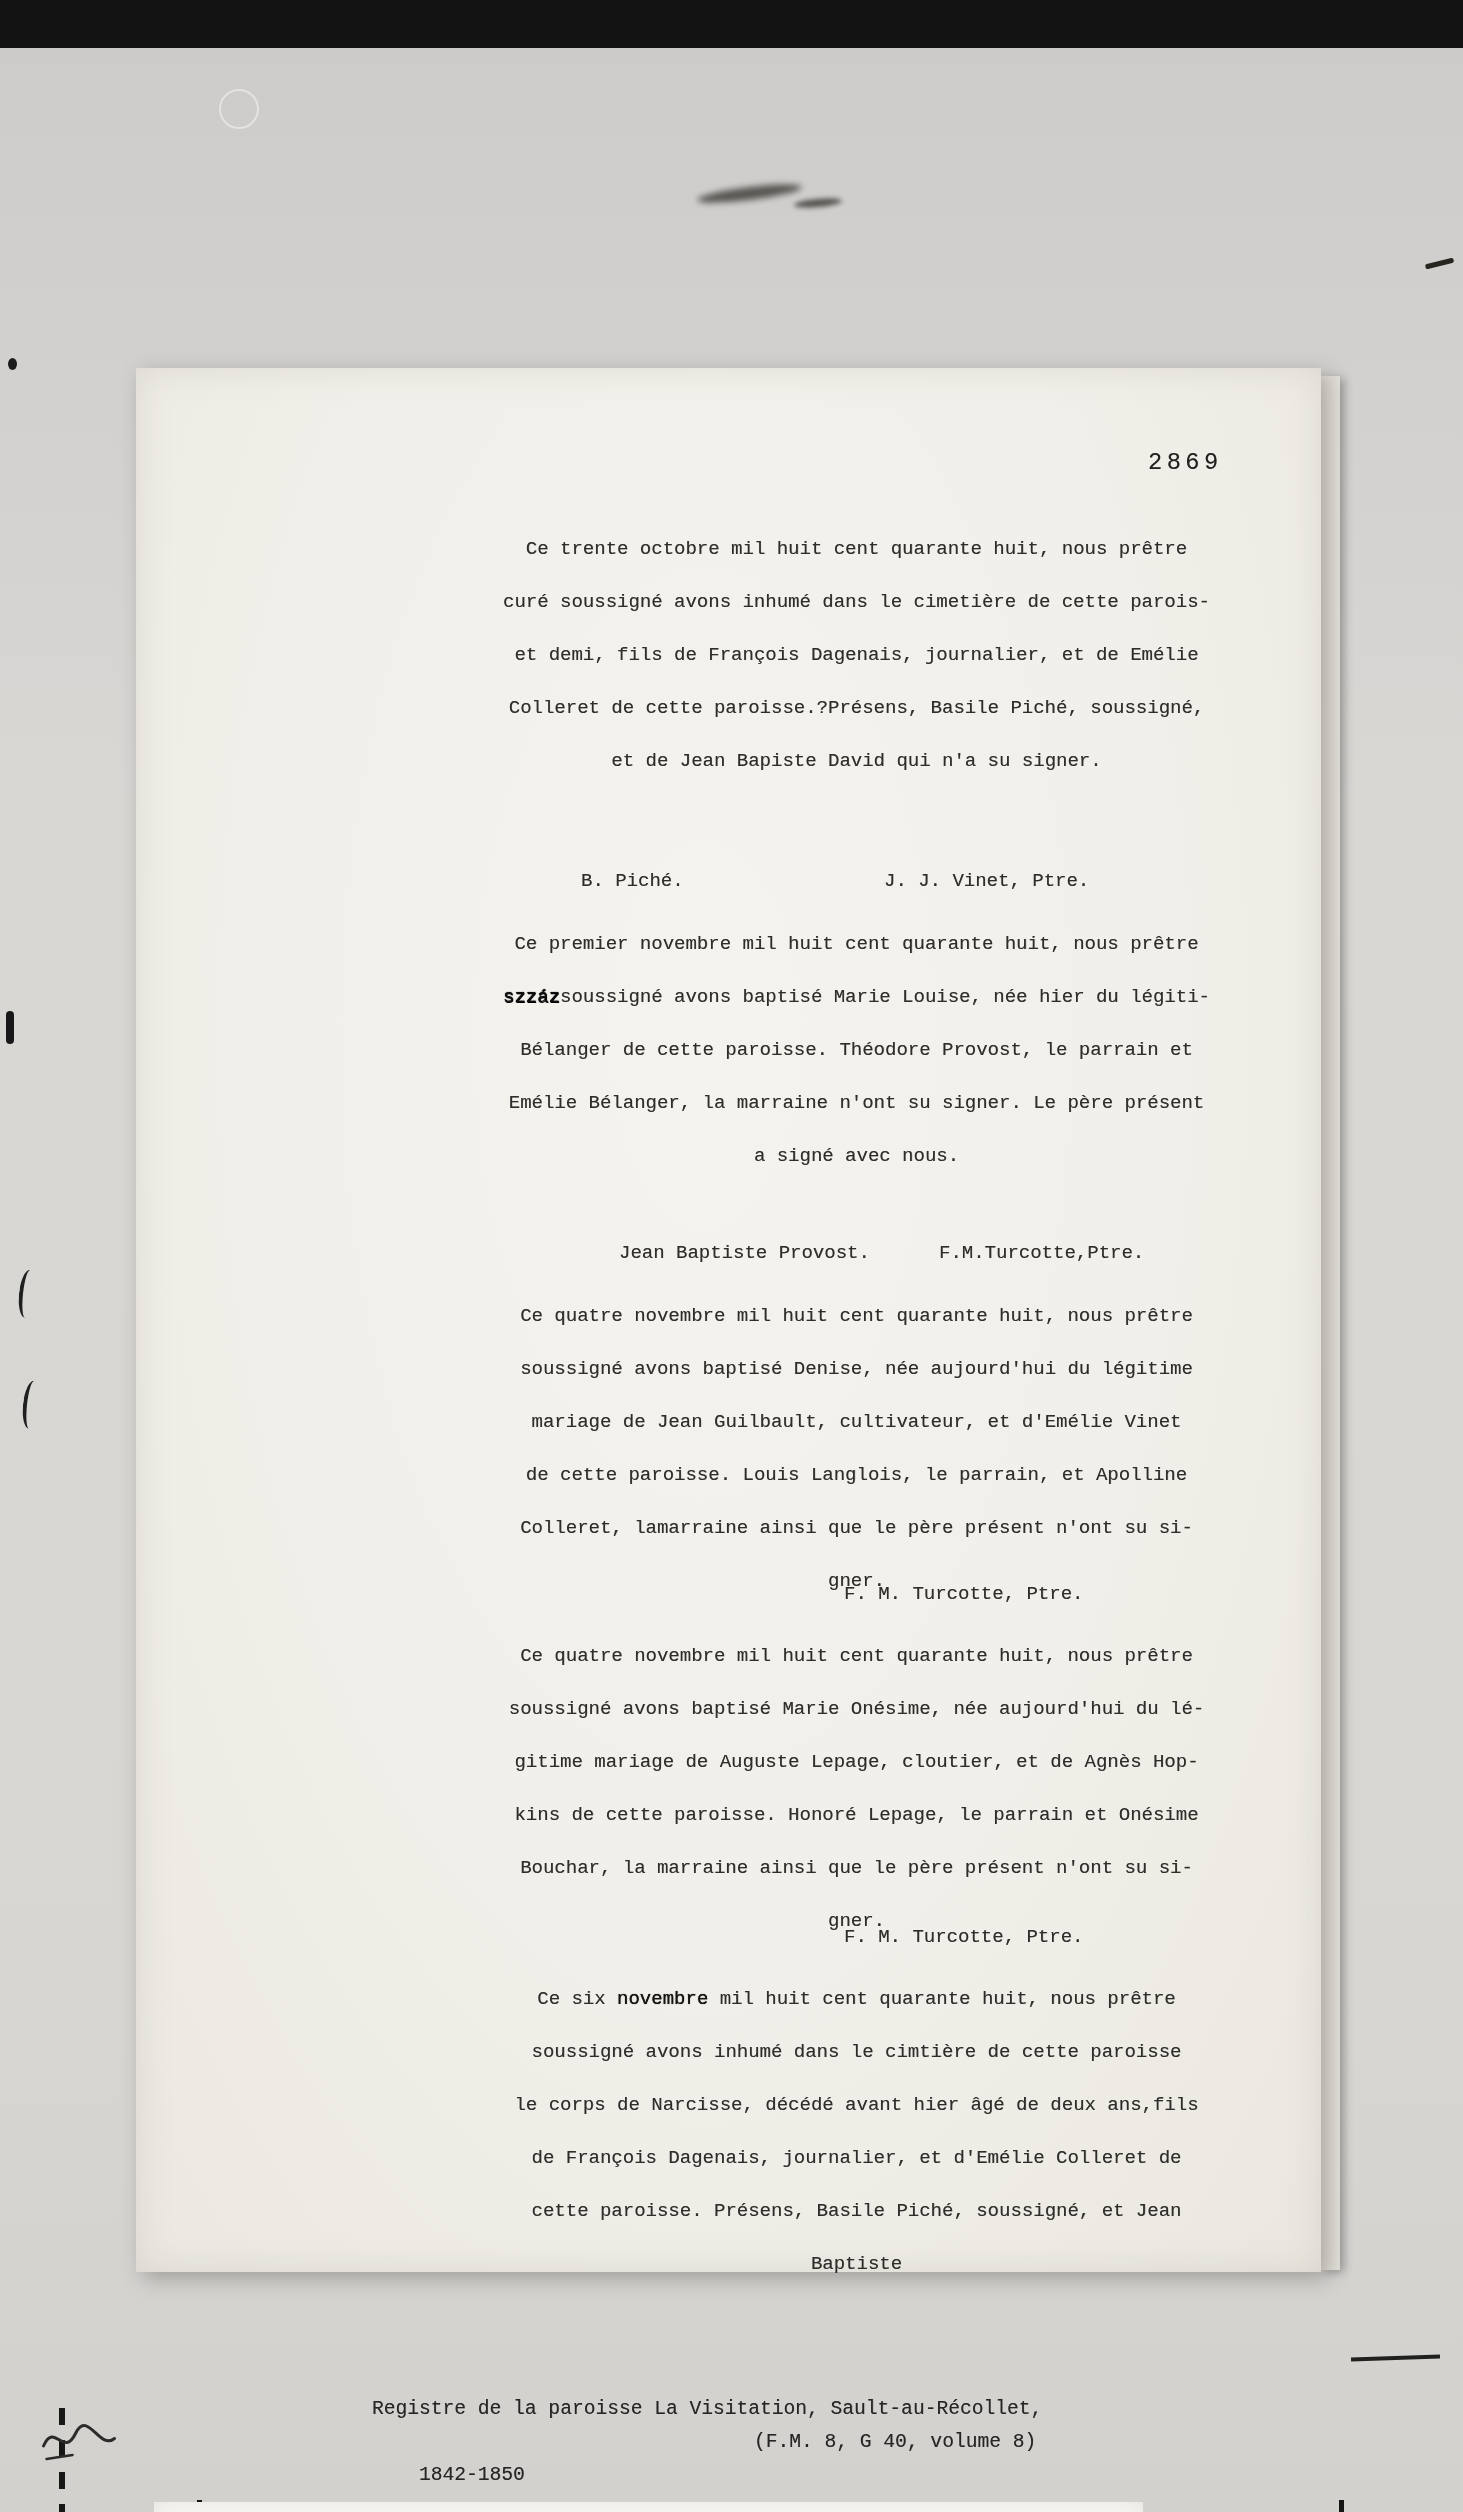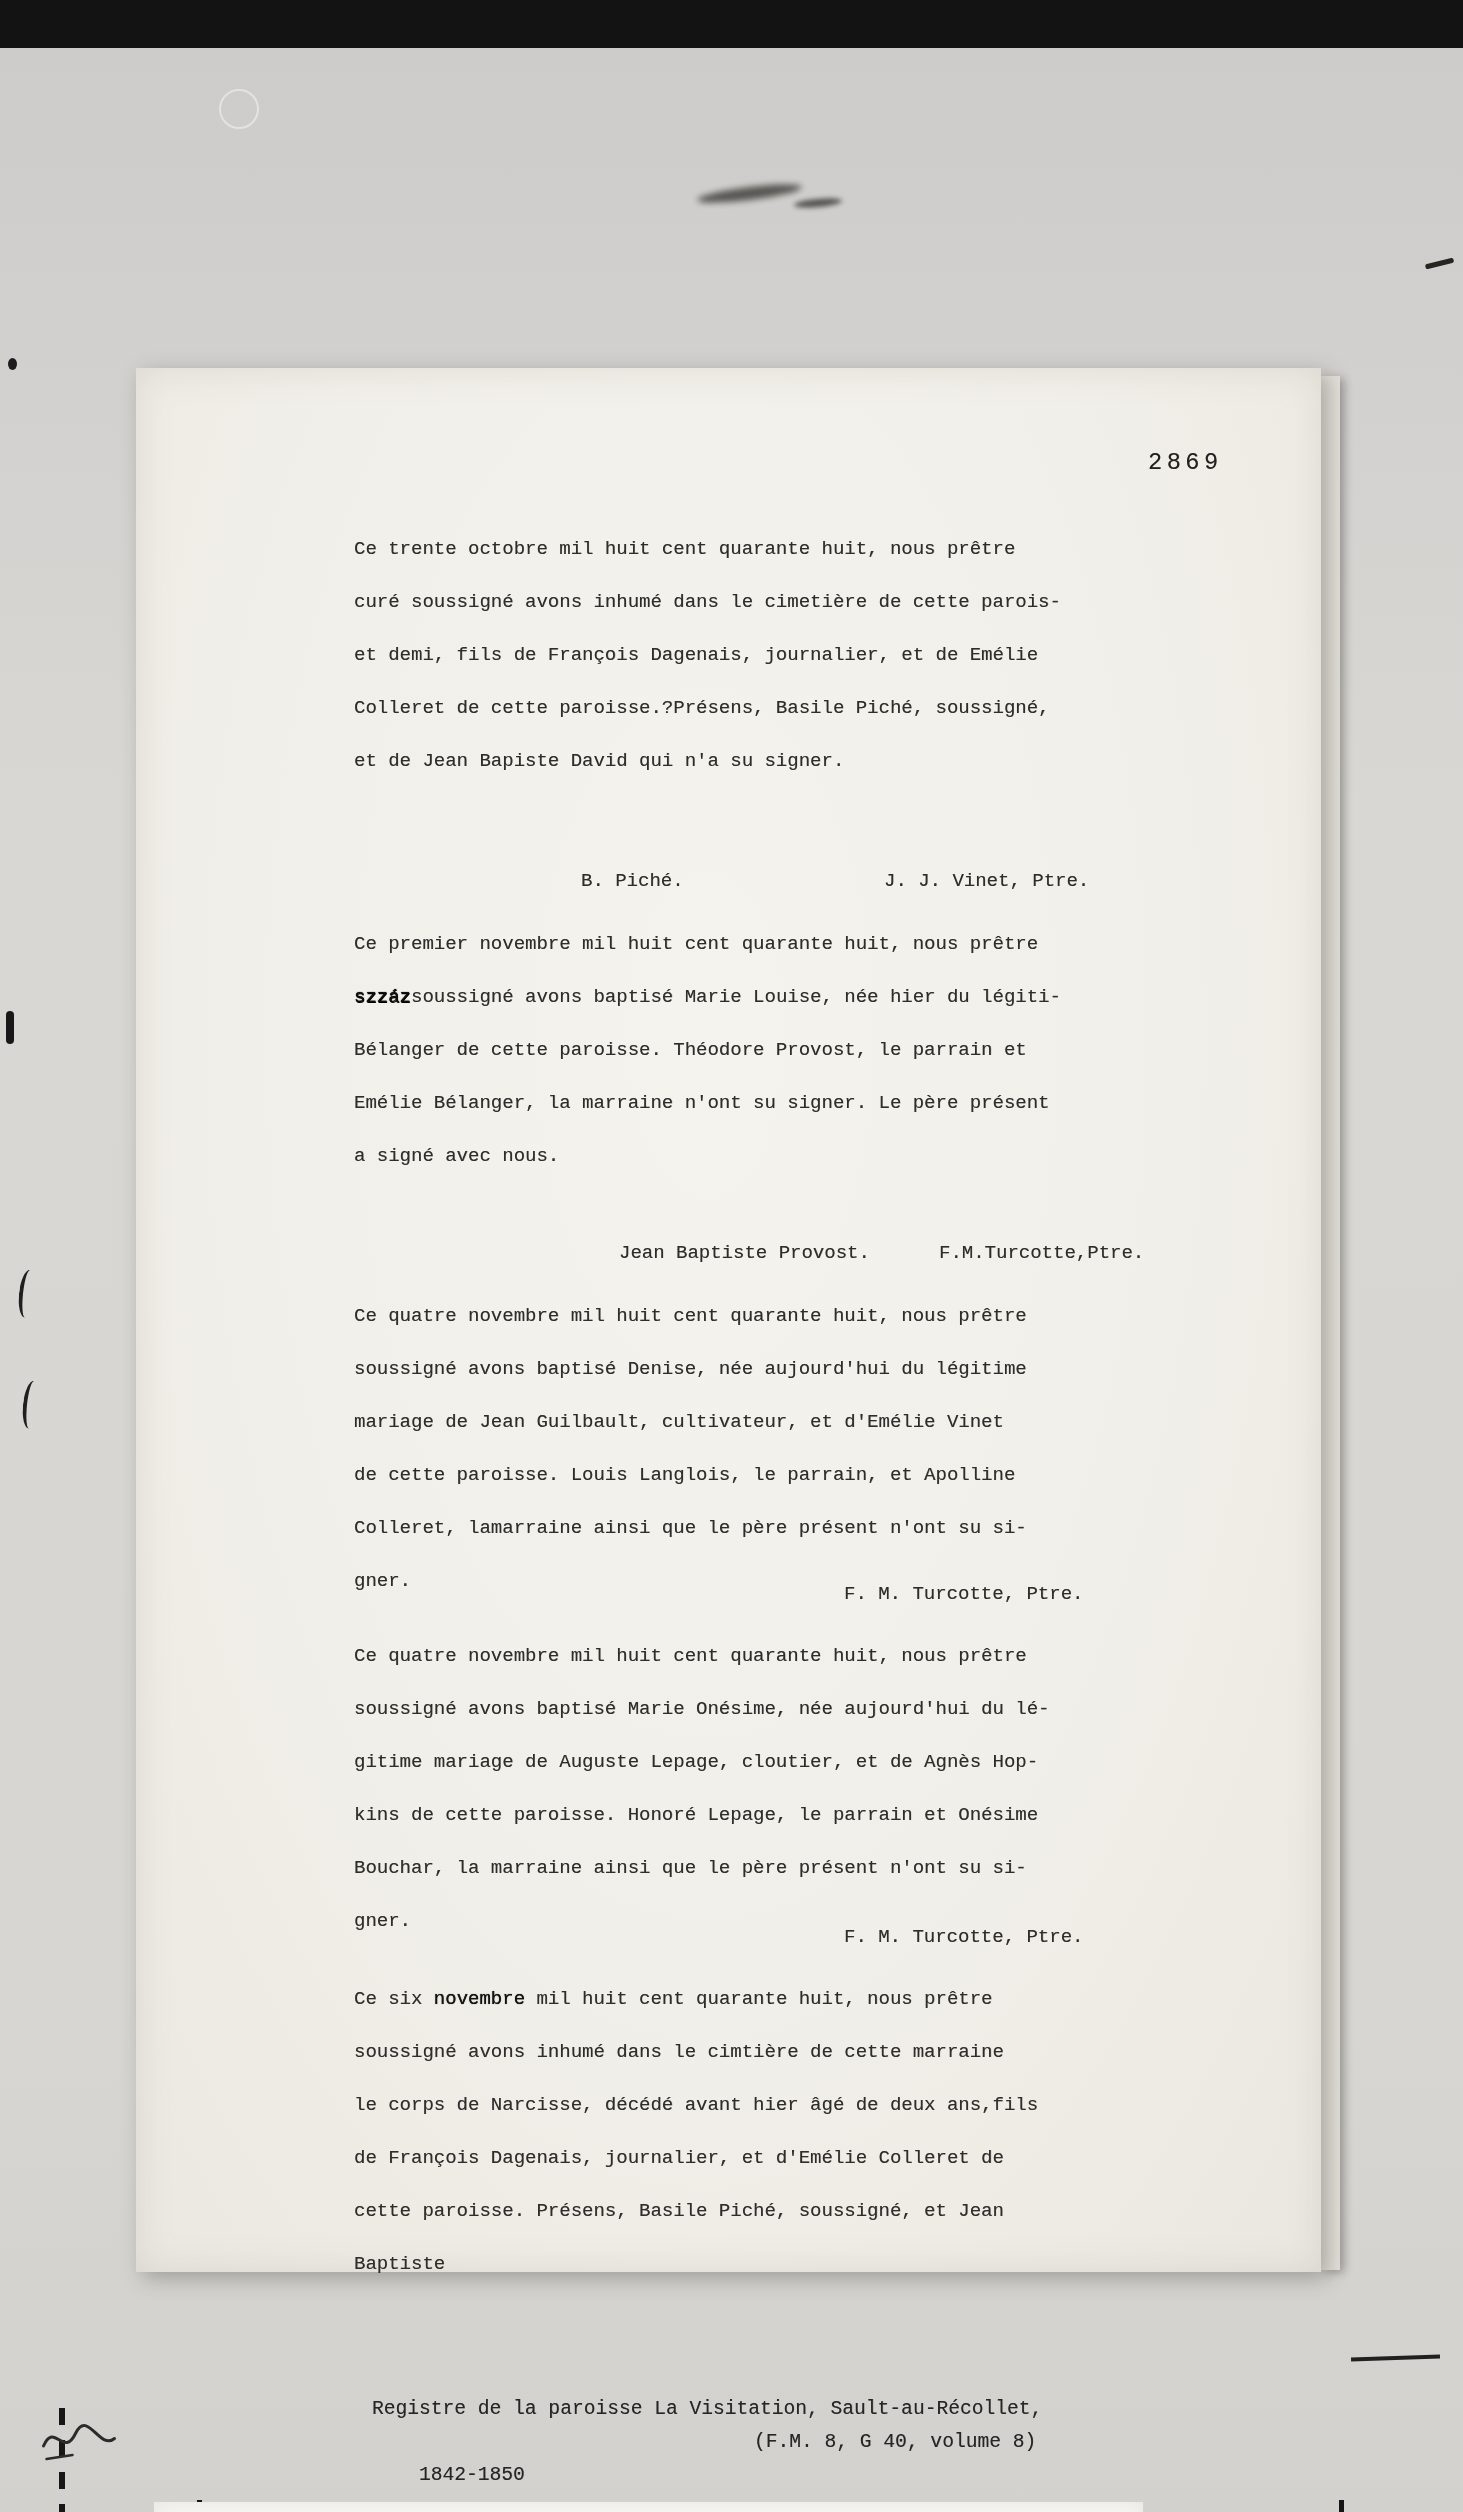--- a/index.html
+++ b/index.html
@@ -23,20 +23,21 @@
   .vline-left{position:absolute;left:197px;top:2500px;width:4.5px;height:346px;background:#151515}
   .vline-right{position:absolute;left:1339px;top:2500px;width:4.5px;height:346px;background:#151515}
   .hline-right{position:absolute;left:1351px;top:2356px;width:89px;height:3.5px;background:#20201e;transform:rotate(-2deg)}
   .scribble{position:absolute;left:39px;top:2411px}
   
   .page-behind{position:absolute;left:1321px;top:376px;width:19px;height:1894px;background:#e4e1da;box-shadow:4px 2.5px 10px rgba(0,0,0,.28)}
   .page{
     position:absolute;left:136px;top:368px;width:1185px;height:1904px;
     background:radial-gradient(ellipse at 48% 35%,#f5f3ee 0%,#f1efe9 55%,#eae7e0 100%);
     box-shadow:7px 6px 20px rgba(60,58,52,.35), inset 0 0 35px rgba(140,134,120,.18);
+    text-align:center;
   }
   .page-number{position:absolute;left:1012px;top:81px;font-size:23.6px;letter-spacing:4.5px;color:#22211f;text-shadow:0.3px 0.4px 0.5px rgba(40,39,37,.4)}
   .record{position:absolute;left:218px;width:1005px;color:#2e2d2b;font-size:19px;line-height:53px}
   .line{white-space:pre;height:53px;text-shadow:0.3px 0.4px 0.5px rgba(46,45,43,.45)}
   .overstrike{font-weight:normal;color:#0f0f0f;text-shadow:0 0 1px #000,0.5px 0.5px 0 #000}
   .bold-word{font-weight:normal;color:#151412;text-shadow:0 0 0.8px #000}
   .sig{position:absolute;white-space:pre;text-shadow:0.3px 0.4px 0.5px rgba(46,45,43,.45)}
   .rec1{top:155px}.rec2{top:550px}.rec3{top:922px}.rec4{top:1262px}.rec5{top:1605px}
   .rec1 .sig-a{left:227px;top:332px}
   .rec1 .sig-b{left:530px;top:332px}
@@ -116,21 +117,21 @@
     <div class="line">soussigné avons baptisé Marie Onésime, née aujourd'hui du lé-</div>
     <div class="line">gitime mariage de Auguste Lepage, cloutier, et de Agnès Hop-</div>
     <div class="line">kins de cette paroisse. Honoré Lepage, le parrain et Onésime</div>
     <div class="line">Bouchar, la marraine ainsi que le père présent n'ont su si-</div>
     <div class="line">gner.</div>
     <div class="sig sig-a">F. M. Turcotte, Ptre.</div>
   </div>
 
   <div class="record rec5">
     <div class="line"><span>Ce six </span><span class="bold-word">novembre</span><span> mil huit cent quarante huit, nous prêtre</span></div>
-    <div class="line">soussigné avons inhumé dans le cimtière de cette marraine</div>
+    <div class="line">soussigné avons inhumé dans le cimtière de cette paroisse</div>
     <div class="line">le corps de Narcisse, décédé avant hier âgé de deux ans,fils</div>
     <div class="line">de François Dagenais, journalier, et d'Emélie Colleret de</div>
     <div class="line">cette paroisse. Présens, Basile Piché, soussigné, et Jean</div>
     <div class="line">Baptiste</div>
   </div>
 </div>
 
 <div class="caption">
   <div class="cap-line">Registre de la paroisse La Visitation, Sault-au-Récollet,</div>
   <div class="cap-line">

